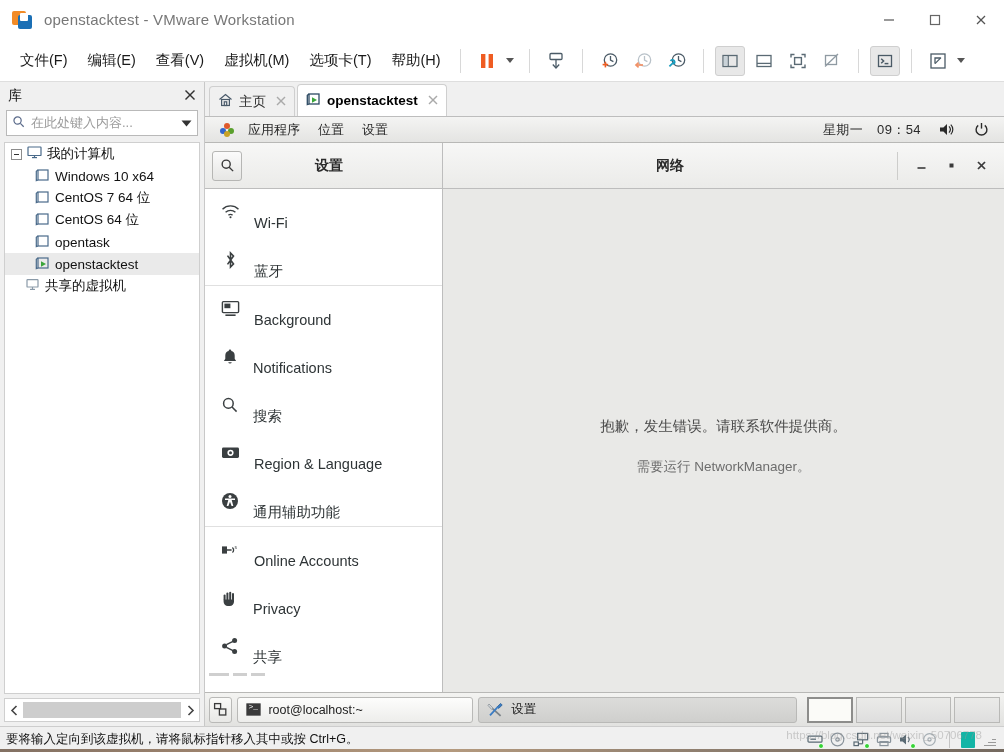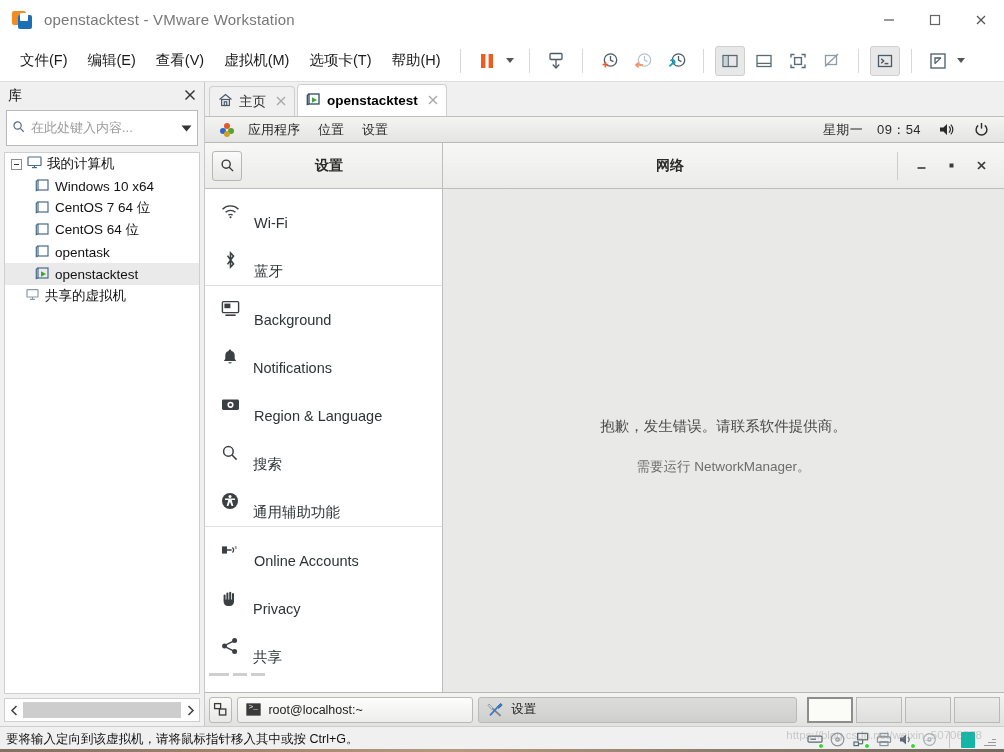--- a/index.html
+++ b/index.html
@@ -79,21 +79,21 @@
     width: 205px; flex: 0 0 205px; background: #f0f0f0;
     display: flex; flex-direction: column; border-right: 1px solid #c8c8c8;
   }
   .lib-head {
     height: 28px; display: flex; align-items: center; padding: 0 8px;
     justify-content: space-between;
   }
   .lib-head .t { font-size: 14px; color: #111; }
   .lib-head .x { font-size: 14px; color: #333; }
   .lib-search {
-    margin: 0 6px 6px 6px; height: 36px; background: #fff;
+    margin: 0 6px 6px 6px; height: 26px; background: #fff;
     border: 1px solid #b9b9b9; display: flex; align-items: center;
     padding: 0 5px; gap: 6px;
   }
   .lib-search .ph { font-size: 13px; color: #9b9b9b; flex: 1; }
   .lib-tree {
     flex: 1 1 auto; background: #fff; border: 1px solid #cfcfcf;
     margin: 0 4px; overflow: hidden; position: relative;
   }
   .tnode {
     display: flex; align-items: center; height: 22px; gap: 5px;
@@ -711,37 +711,37 @@
                   <svg width="18" height="18" viewBox="0 0 18 18" fill="#3a3f41">
                     <path d="M9,1.4 a1.3,1.3 0 0,1 1.3,1.3 v0.4 a4.6,4.6 0 0,1 3.4,4.4 v3.2 l1.4,2.2 h-12.2 l1.4,-2.2 v-3.2 a4.6,4.6 0 0,1 3.4,-4.4 v-0.4 a1.3,1.3 0 0,1 1.3,-1.3 z"></path>
                     <path d="M7.2,14.2 a1.9,1.9 0 0,0 3.6,0 z"></path>
                   </svg>
                 </span>
                 <span class="lbl">Notifications</span>
               </div>
 
               <div class="sw-item">
                 <span>
+                  <svg width="18" height="18" viewBox="0 0 18 18" fill="none" stroke="#3a3f41" stroke-width="1.5">
+                    <circle cx="7.4" cy="7.4" r="4.8"></circle>
+                      <line x1="11" y1="11" x2="15.6" y2="15.6"></line>
+                  </svg>
+                </span>
+                <span class="lbl">搜索</span>
+              </div>
+
+              <div class="sw-item">
+                <span>
                   <svg width="19" height="15" viewBox="0 0 19 15" fill="#3a3f41">
                     <rect x="1" y="2.6" width="17" height="10.4" rx="1.4"></rect>
                     <circle cx="9.5" cy="7.8" r="3.1" fill="#fff"></circle>
                     <circle cx="9.5" cy="7.8" r="1.5" fill="#3a3f41"></circle>
                   </svg>
                 </span>
                 <span class="lbl">Region &amp; Language</span>
-              </div>
-
-              <div class="sw-item">
-                <span>
-                  <svg width="18" height="18" viewBox="0 0 18 18" fill="none" stroke="#3a3f41" stroke-width="1.5">
-                    <circle cx="7.4" cy="7.4" r="4.8"></circle>
-                      <line x1="11" y1="11" x2="15.6" y2="15.6"></line>
-                  </svg>
-                </span>
-                <span class="lbl">搜索</span>
               </div>
 
               <div class="sw-item">
                 <span>
                   <svg width="18" height="18" viewBox="0 0 18 18" fill="#3a3f41">
                     <circle cx="9" cy="9" r="8"></circle>
                     <circle cx="9" cy="4.4" r="1.5" fill="#fff"></circle>
                     <path d="M4,6.6 h10 v1.5 h-3.3 l1.6,5.8 h-1.7 l-1.6,-4.2 l-1.6,4.2 h-1.7 l1.6,-5.8 h-3.3 z" fill="#fff"></path>
                   </svg>
                 </span>

